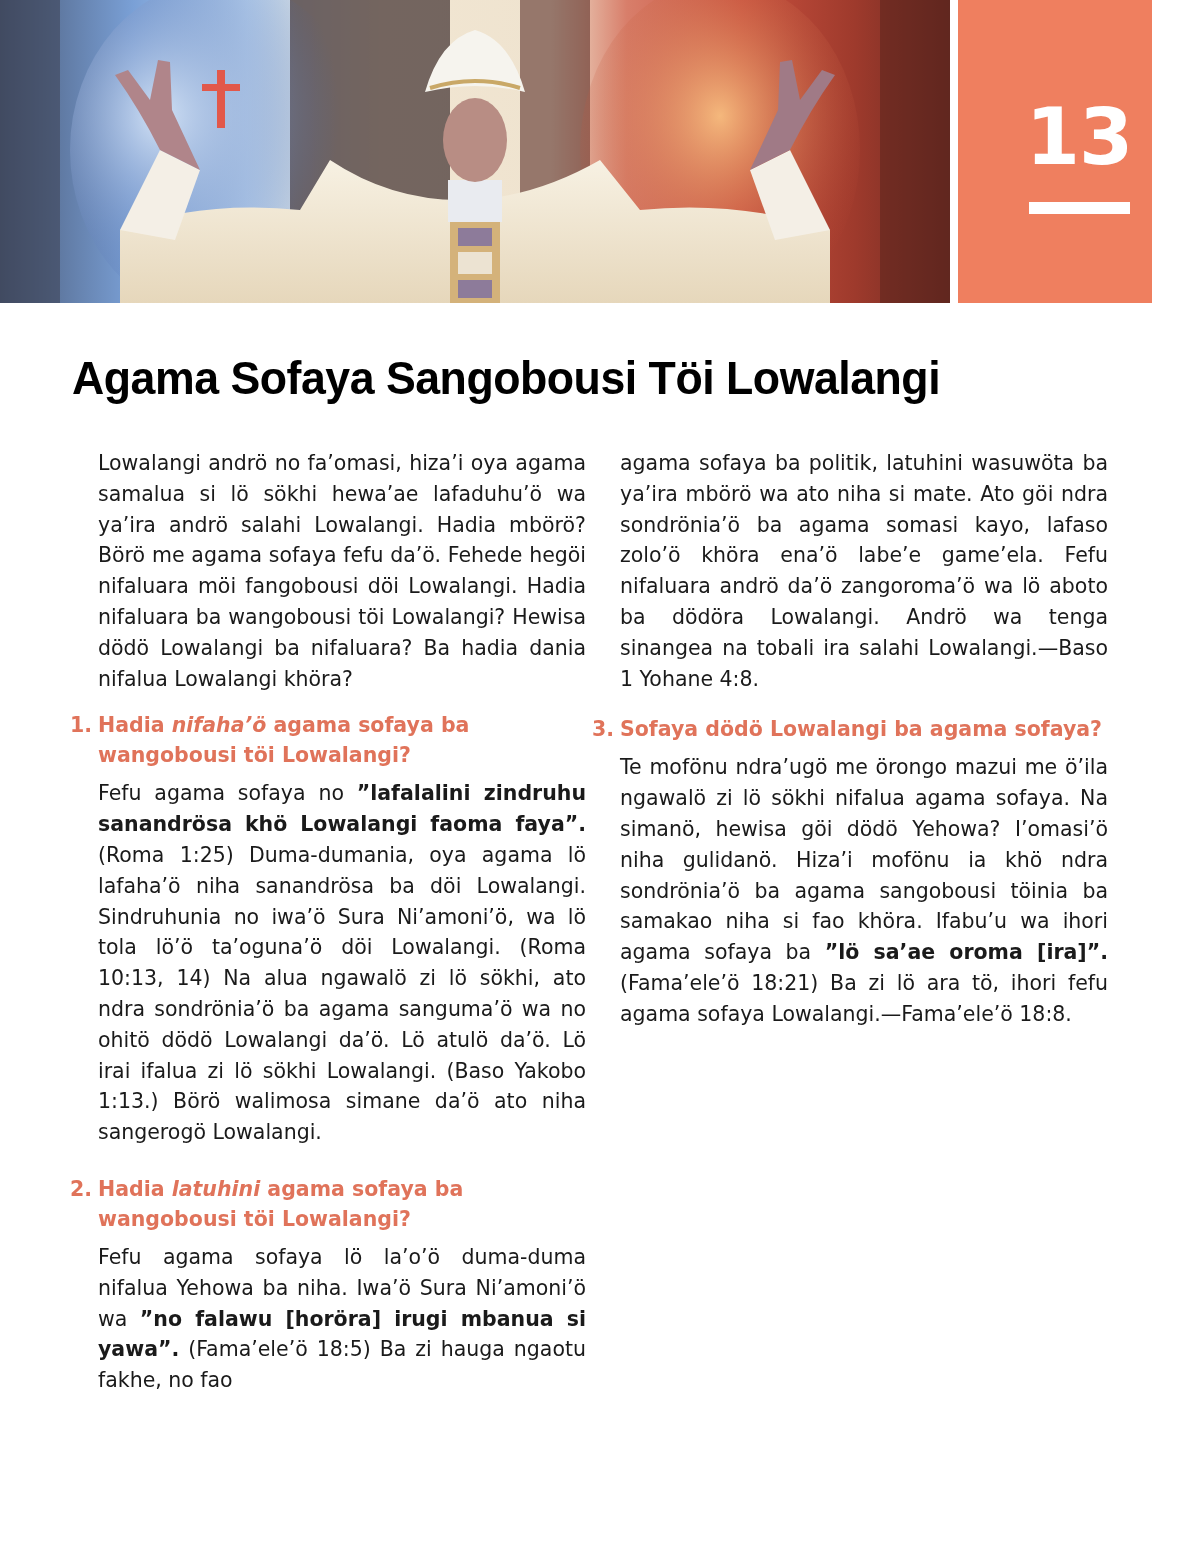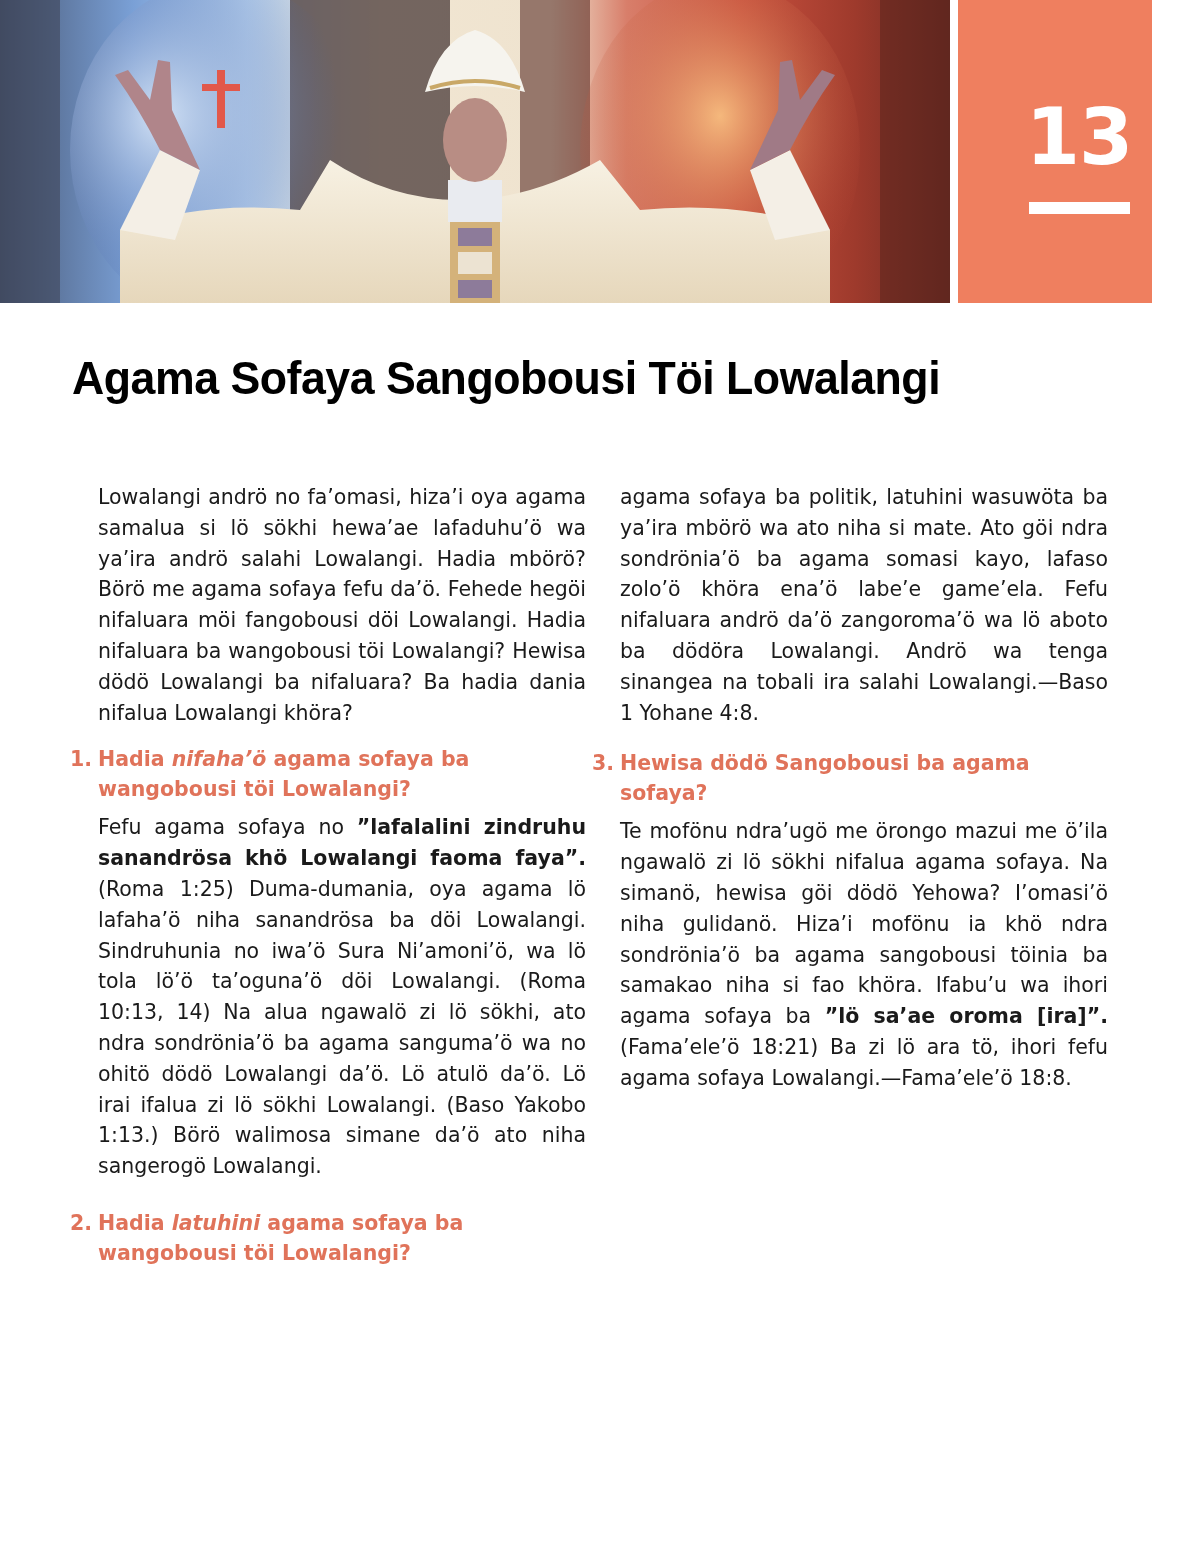--- a/index.html
+++ b/index.html
@@ -27,21 +27,21 @@
       position: absolute; left: 71px; top: 202px; width: 101px; height: 12px; background: #ffffff;
     }
     .title {
       position: absolute; left: 72px; top: 350px; margin: 0;
       font-family: "Liberation Sans", sans-serif; font-weight: bold; font-size: 47px;
       color: #000000; letter-spacing: -0.5px; white-space: nowrap;
       transform: scaleX(0.95); transform-origin: left top;
     }
     .col {
       position: absolute; top: 448px; width: 488px;
-      font-family: "DejaVu Sans", sans-serif; font-size: 20.5px; line-height: 30.8px; color: #1a1a1a; margin-top: 34px;
+      font-family: "DejaVu Sans", sans-serif; font-size: 20.5px; line-height: 30.8px; color: #1a1a1a;
     }
     .col p { margin: 0 0 0 0; text-align: justify; hyphens: manual; }
     .col-left { left: 98px; }
     .col-right { left: 620px; }
     .question {
       position: relative; margin: 16px 0 8px -28px; padding-left: 28px;
       color: #e0735a; font-weight: bold; font-size: 20.5px; line-height: 30px;
     }
     .question .qnum { position: absolute; left: 0; top: 0; }
     .question em { }
@@ -118,25 +118,28 @@
     <span>Hadia </span><em>nifaha’ö</em><span> agama sofaya ba wangobousi töi Lowalangi?</span>
   </div>
   <p>
     <span>Fefu agama sofaya no </span><span class="bold">”lafalalini zindruhu sanandrösa khö Lowalangi faoma faya”.</span><span> (Roma 1:25) Duma-dumania, oya agama lö lafaha’ö niha sanandrösa ba döi Lowalangi. Sindruhunia no iwa’ö Sura Ni’amoni’ö, wa lö tola lö’ö ta’oguna’ö döi Lowalangi. (Roma 10:13, 14) Na alua ngawalö zi lö sökhi, ato ndra sondrönia’ö ba agama sanguma’ö wa no ohitö dödö Lowalangi da’ö. Lö atulö da’ö. Lö irai ifalua zi lö sökhi Lowalangi. (Baso Yakobo 1:13.) Börö walimosa simane da’ö ato niha sangerogö Lowalangi.</span>
   </p>
 
   <div class="question" style="margin-top:26px;">
     <span class="qnum">2.</span>
     <span>Hadia </span><em>latuhini</em><span> agama sofaya ba wangobousi töi Lowalangi?</span>
   </div>
+  <p>
+    <span>Fefu agama sofaya lö la’o’ö duma-duma nifalua Yehowa ba niha. Iwa’ö Sura Ni’amoni’ö wa </span><span class="bold">”no falawu [horöra] irugi mbanua si yawa”.</span><span> (Fama’ele’ö 18:5) Ba zi hauga ngaotu fakhe, no fao</span>
+  </p>
 </div>
 
 <div class="col col-right">
   <p>agama sofaya ba politik, latuhini wasuwöta ba ya’ira mbörö wa ato niha si mate. Ato göi ndra sondrönia’ö ba agama somasi kayo, lafaso zolo’ö khöra ena’ö labe’e game’ela. Fefu nifaluara andrö da’ö zangoroma’ö wa lö aboto ba dödöra Lowalangi. Andrö wa tenga sinangea na tobali ira salahi Lowalangi.—Baso 1 Yohane 4:8.</p>
 
   <div class="question" style="margin-top:20px;">
     <span class="qnum">3.</span>
-    <span>Hewisa dödö Sangobousi ba agama sofaya?</span>
+    <span>Sofaya dödö Lowalangi ba agama sofaya?</span>
   </div>
   <p>
     <span>Te mofönu ndra’ugö me örongo mazui me ö’ila ngawalö zi lö sökhi nifalua agama sofaya. Na simanö, hewisa göi dödö Yehowa? I’omasi’ö niha gulidanö. Hiza’i mofönu ia khö ndra sondrönia’ö ba agama sangobousi töinia ba samakao niha si fao khöra. Ifabu’u wa ihori agama sofaya ba </span><span class="bold">”lö sa’ae oroma [ira]”.</span><span> (Fama’ele’ö 18:21) Ba zi lö ara tö, ihori fefu agama sofaya Lowalangi.—Fama’ele’ö 18:8.</span>
   </p>
 </div>
 
 </body></html>

